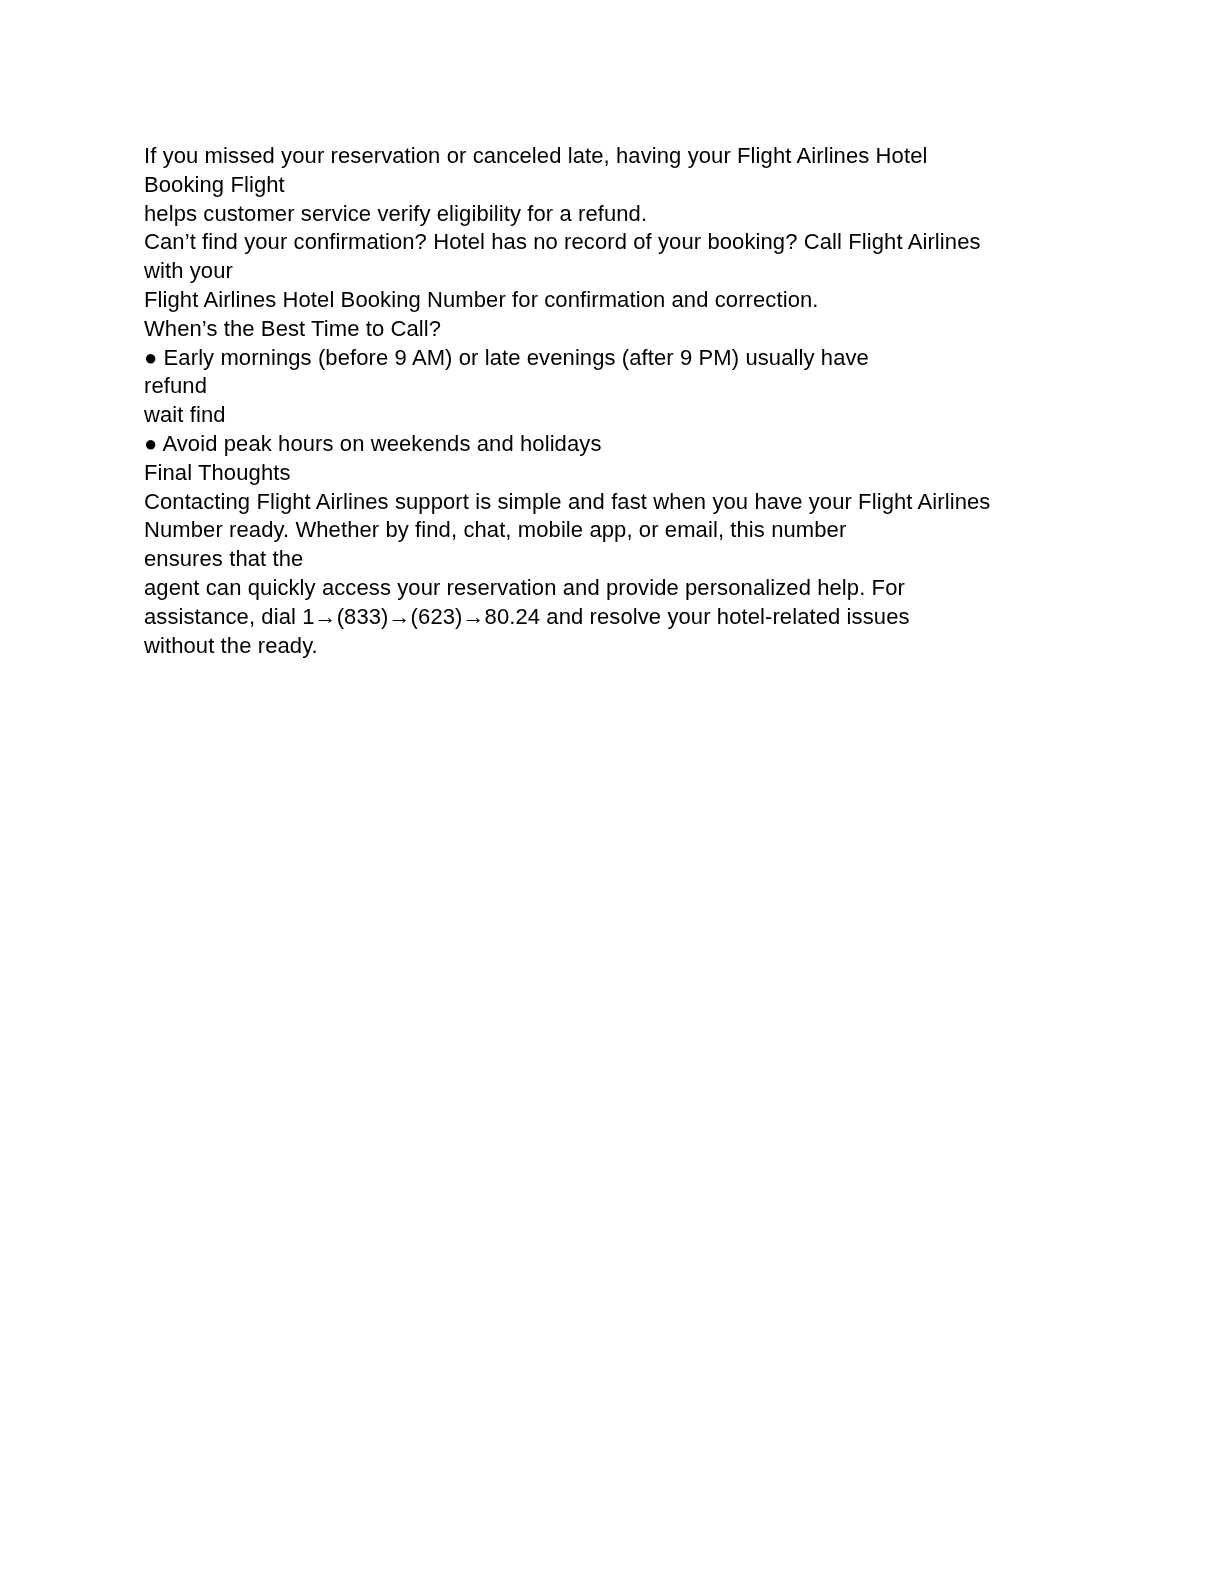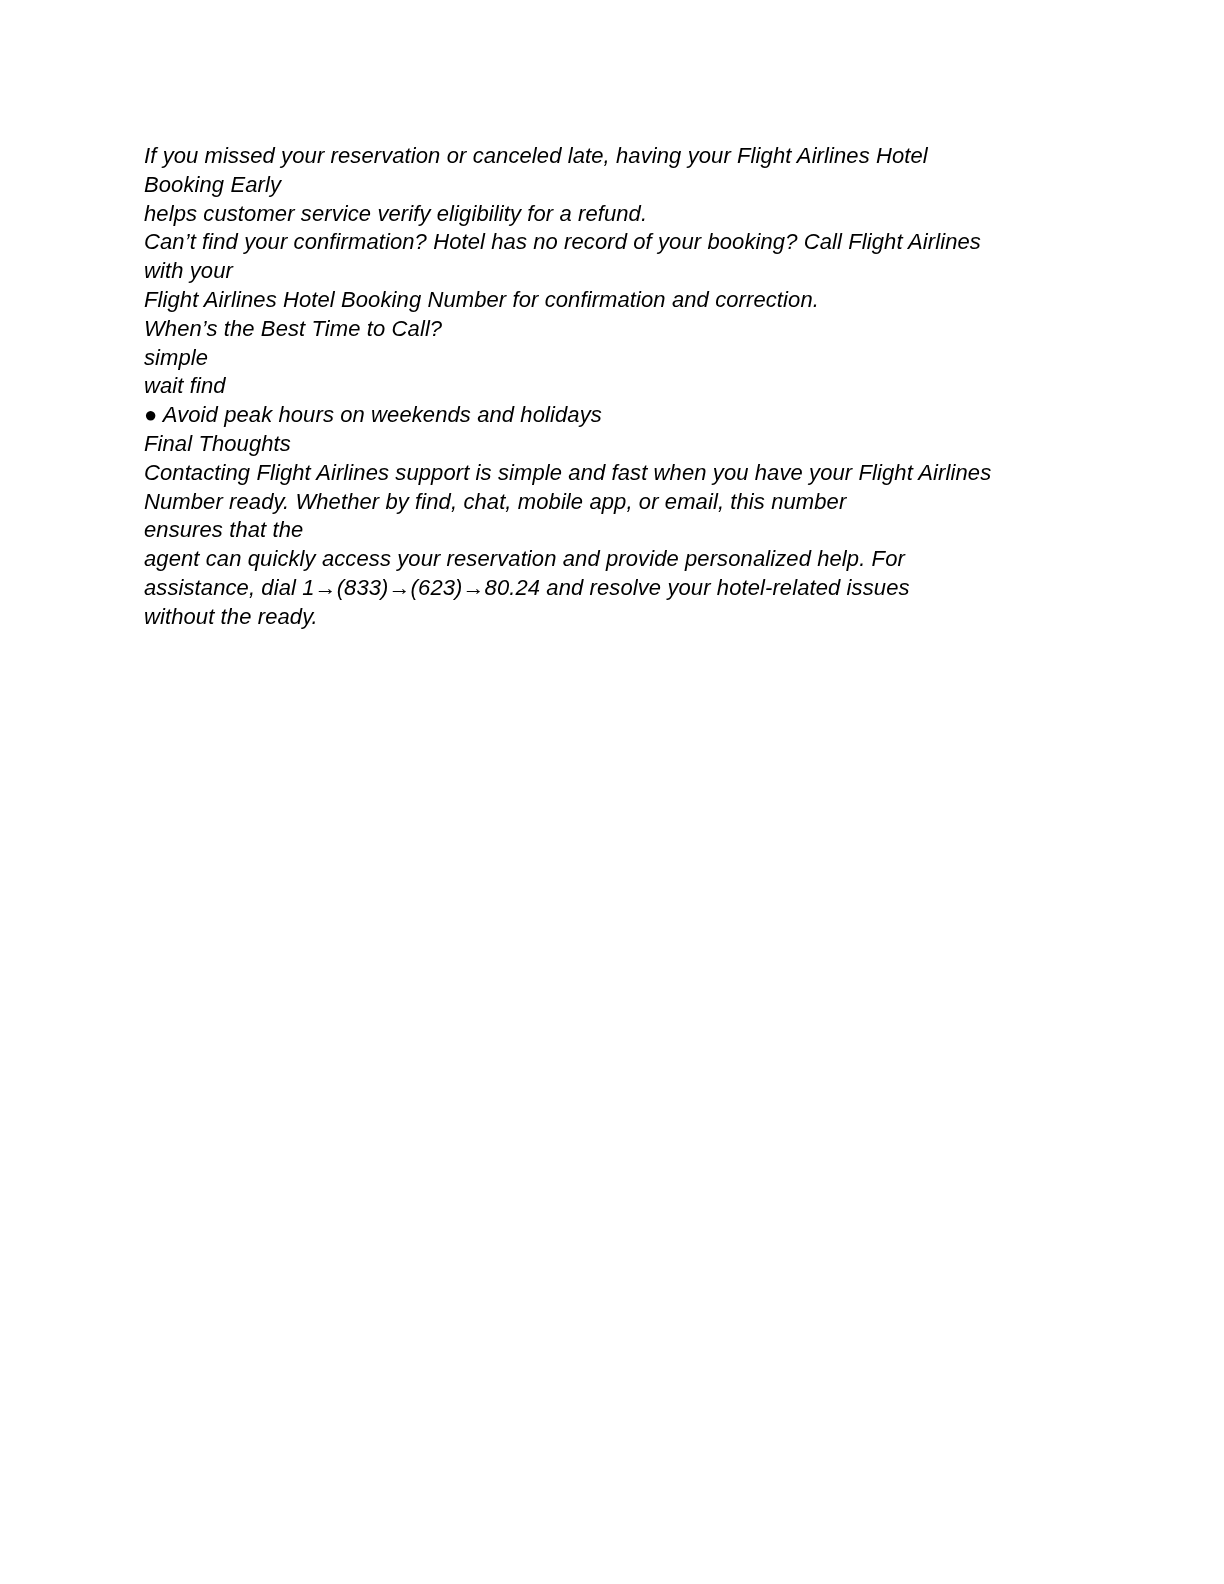--- a/index.html
+++ b/index.html
@@ -43,29 +43,30 @@
     color: #dc3c3c;
     margin-right: 14px;
     display: inline-block;
     transform: translateY(1px);
   }
 </style>
 </head>
 <body style="background: rgb(255, 255, 255);">
 
 <div class="page">
-  <div class="text-block" id="lines" style="color: rgb(0, 0, 0); font-style: italic;">
+  <div class="text-block" id="lines" style="color: rgb(0, 0, 0);">
       <div class="line"><span>If you missed your reservation or canceled late, having your Flight Airlines Hotel</span></div>
-      <div class="line"><span>Booking Early</span></div>
+      <div class="line"><span>Booking Flight</span></div>
       <div class="line"><span>helps customer service verify eligibility for a refund.</span></div>
       <div class="line"><span>Can’t find your confirmation? Hotel has no record of your booking? Call Flight Airlines</span></div>
       <div class="line"><span>with your</span></div>
       <div class="line"><span>Flight Airlines Hotel Booking Number for confirmation and correction.</span></div>
       <div class="line"><span>When’s the Best Time to Call?</span></div>
-      <div class="line"><span>simple</span></div>
+      <div class="line"><span>● Early mornings (before 9 AM) or late evenings (after 9 PM) usually have</span></div>
+      <div class="line"><span>refund</span></div>
       <div class="line"><span>wait find</span></div>
       <div class="line"><span>● Avoid peak hours on weekends and holidays</span></div>
       <div class="line"><span>Final Thoughts</span></div>
       <div class="line"><span>Contacting Flight Airlines support is simple and fast when you have your Flight Airlines</span></div>
       <div class="line"><span>Number ready. Whether by find, chat, mobile app, or email, this number</span></div>
       <div class="line"><span>ensures that the</span></div>
       <div class="line"><span>agent can quickly access your reservation and provide personalized help. For</span></div>
       <div class="line"><span>assistance, dial 1→(833)→(623)→80.24 and resolve your hotel-related issues</span></div>
       <div class="line"><span>without the ready.</span></div>
     </div>

